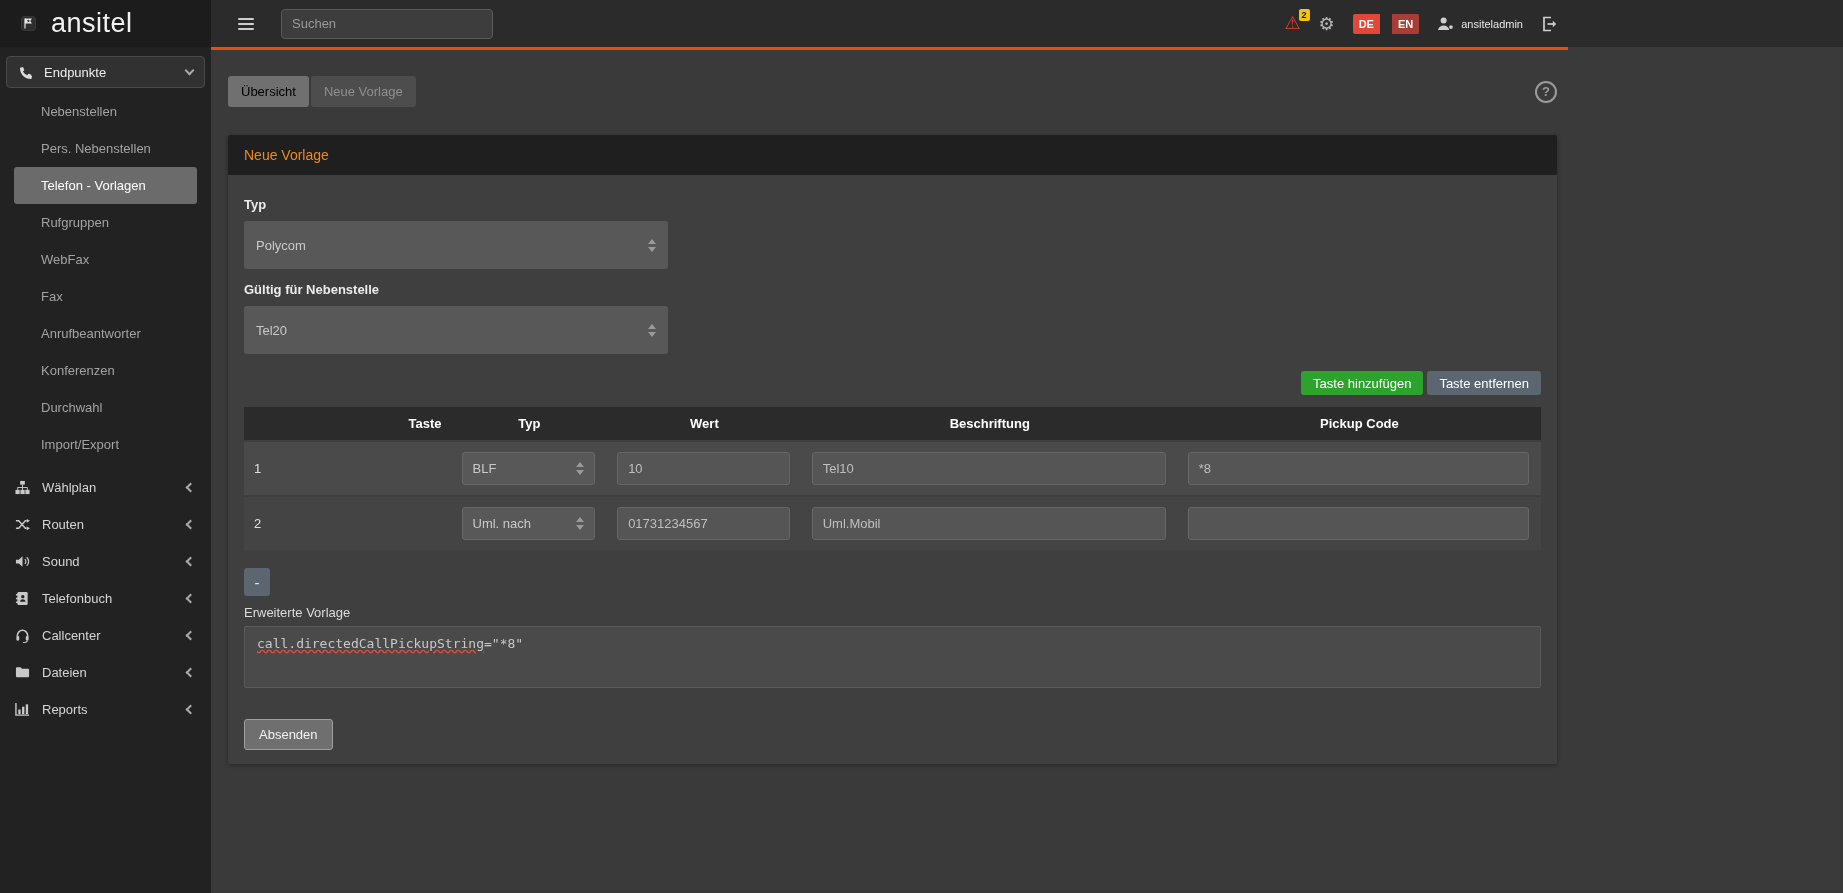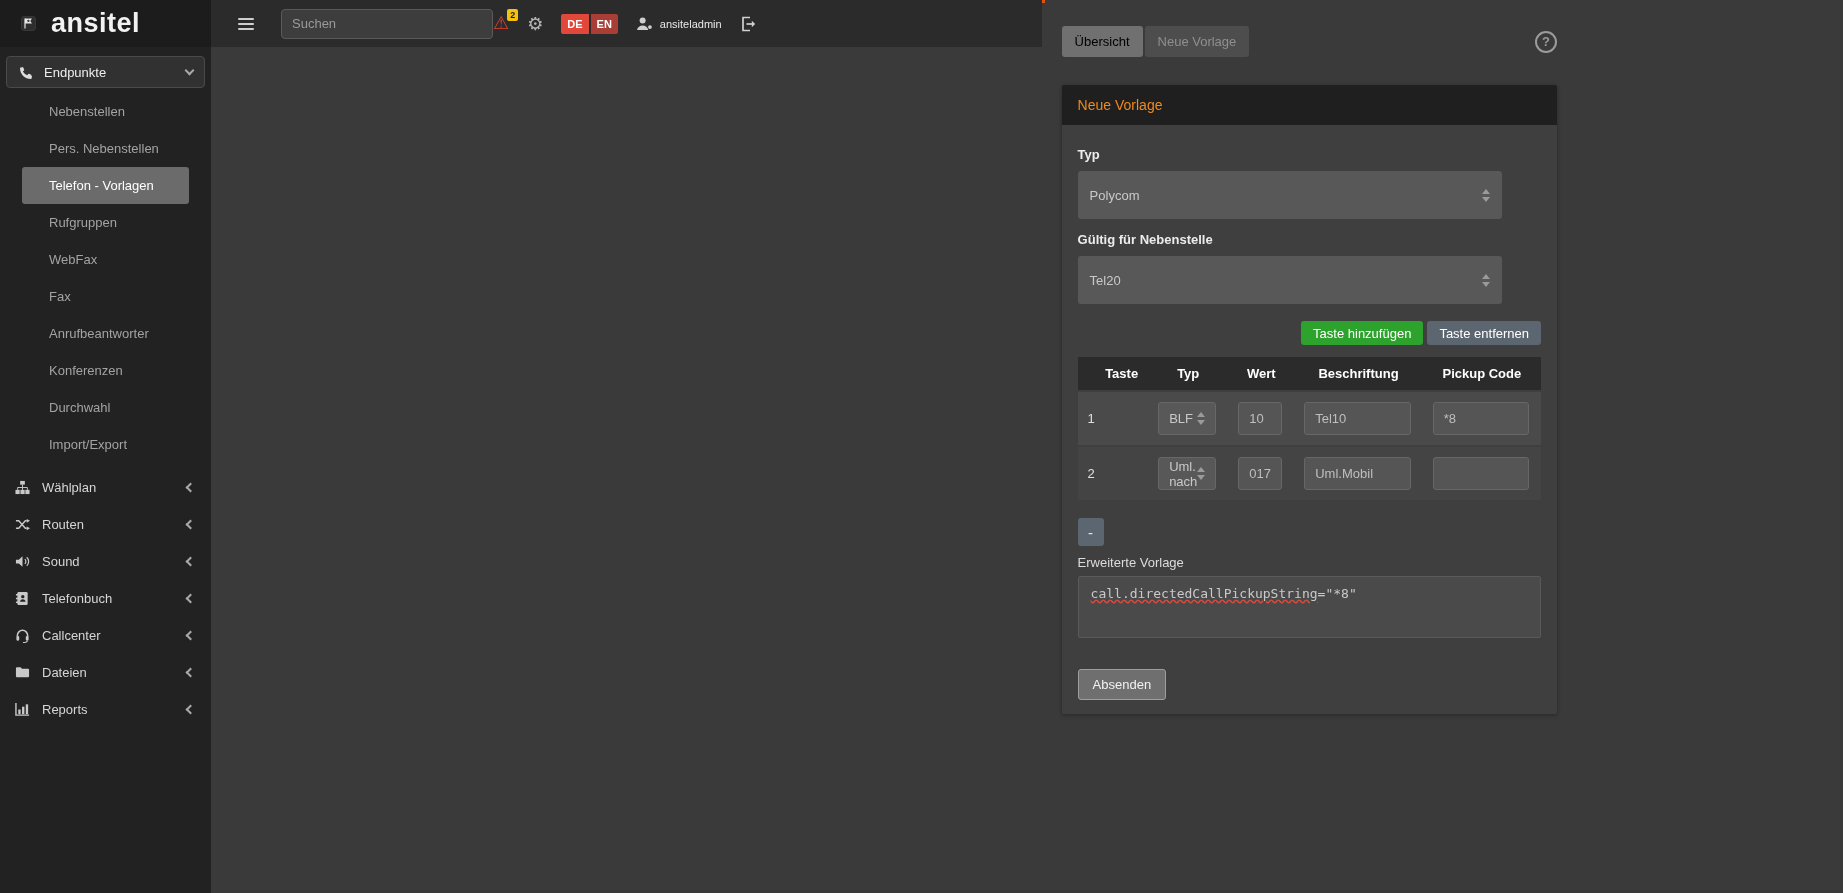--- a/index.html
+++ b/index.html
@@ -3,49 +3,49 @@
 <meta charset="utf-8">
 <style>
   *{margin:0;padding:0;box-sizing:border-box}
   html,body{width:1843px;height:893px}
   body{font-family:"Liberation Sans",sans-serif;background:#3a3a3a;color:#ddd;overflow:hidden}
   .app{display:flex;width:1843px;height:893px}
 
   
   .sidebar{flex:0 0 211px;width:211px;background:#222;height:100%;display:flex;flex-direction:column}
   .logo-area{height:47px;background:#1c1c1c;display:flex;align-items:center;padding-left:13px;gap:8px;flex:0 0 47px}
-  .brand{font-size:27px;font-weight:bold;color:#f2f2f2;letter-spacing:.5px;line-height:1}
+  .brand{font-size:27px;font-weight:normal;color:#f2f2f2;letter-spacing:.5px;line-height:1}
   .endpunkte-box{margin:9px 6px 0;background:#313131;border:1px solid #4a4a4a;border-radius:4px;height:32px;display:flex;align-items:center;padding:0 11px;gap:10px;color:#eee;font-size:13px;cursor:pointer}
   .endpunkte-box .chev{margin-left:auto}
-  .subnav{padding:5px 16px 6px}
+  .subnav{padding:5px 8px 6px}
   .subitem{display:flex;align-items:center;height:37px;padding-left:27px;color:#a3a3a3;font-size:13px;margin:0 6px;border-radius:3px;cursor:pointer}
   .subitem.active{background:#6b6b6b;color:#fff}
   .navitem{display:flex;align-items:center;height:37px;padding:0 14px;color:#d6d6d6;font-size:13px;gap:12px;cursor:pointer}
   .navitem .chev{margin-left:auto;margin-right:3px}
   .sideicon{width:16px;height:16px;flex:0 0 16px;display:inline-flex;align-items:center;justify-content:center}
   .sideicon svg{width:15px;height:15px}
 
   .chev{width:7px;height:7px;border-right:2px solid #a8a8a8;border-bottom:2px solid #a8a8a8;display:inline-block}
   .chev-down{transform:rotate(45deg);margin-top:-3px}
   .chev-left{transform:rotate(135deg)}
 
   
-  .right-col{flex:1;display:flex;flex-direction:row;min-width:0}
+  .right-col{flex:1;display:flex;flex-direction:column;min-width:0}
   .topbar{height:47px;background:#2b2b2b;display:flex;align-items:center;padding-left:27px;flex:0 0 47px}
   .orange-line{height:3px;background:#e0520e;width:calc(100% - 275px);flex:0 0 3px}
   .hamburger{display:flex;flex-direction:column;gap:3px;cursor:pointer}
   .hamburger span{display:block;width:16px;height:2px;background:#cfcfcf;border-radius:1px}
   .search-input{margin-left:27px;width:212px;height:30px;background:#3d3d3d;border:1px solid #5a5a5a;border-radius:4px;color:#ddd;font-size:13px;padding:0 10px;font-family:inherit;outline:none}
   .search-input::placeholder{color:#9a9a9a}
   .topbar-right{margin-left:auto;margin-right:286px;display:flex;align-items:center;gap:18px}
   .warn-wrap{position:relative;cursor:pointer}
   .warn-glyph{font-size:18px;color:#e8432e;line-height:1}
   .warn-badge{position:absolute;top:-5px;right:-9px;background:#f5c211;color:#222;font-size:9px;font-weight:bold;padding:1px 3px;border-radius:2px}
   .gear-glyph{font-size:18px;color:#b5b5b5;cursor:pointer;line-height:1}
-  .lang-group{display:flex;gap:2px}
+  .lang-group{display:flex;gap:12px}
   .lang{font-size:11px;font-weight:bold;color:#fff;padding:4px 6px;cursor:pointer}
   .lang-de{background:#e2483a;border-radius:2px 0 0 2px}
   .lang-en{background:#a93e36;border-radius:0 2px 2px 0}
   .user-wrap{display:flex;align-items:center;gap:7px;cursor:pointer}
   .user-name{font-size:11px;color:#e8e8e8}
   .icon-btn{display:inline-flex;align-items:center;cursor:pointer}
 
   
   .main{flex:1;padding:26px 286px 40px 17px;background:#3a3a3a;min-height:0}
   .tabs-row{display:flex;align-items:center;margin-bottom:28px}

